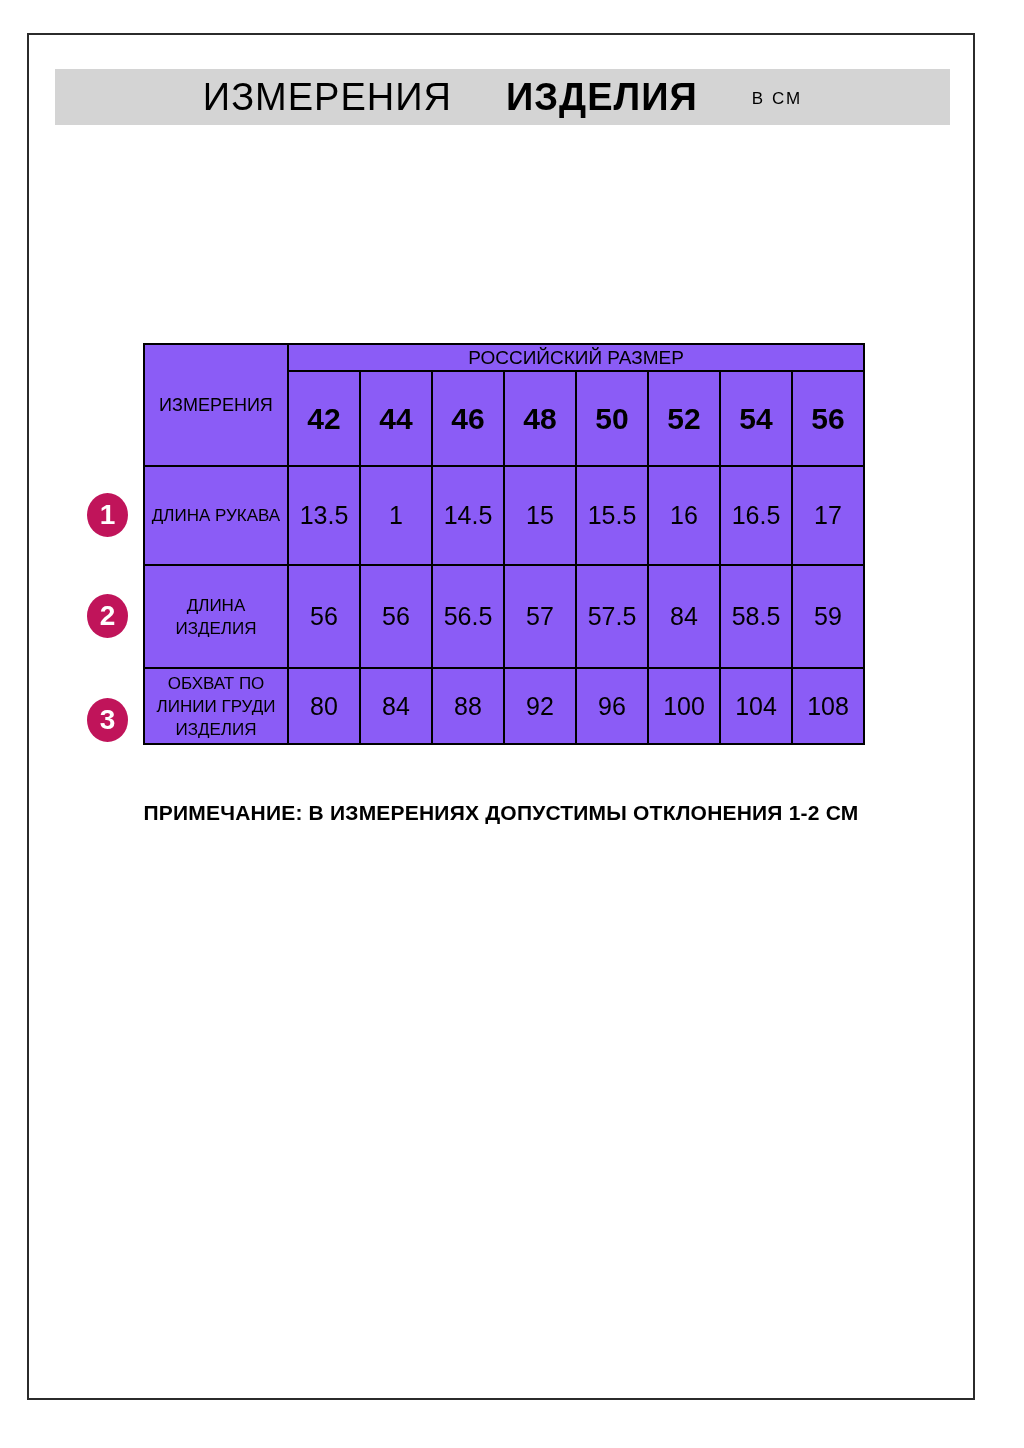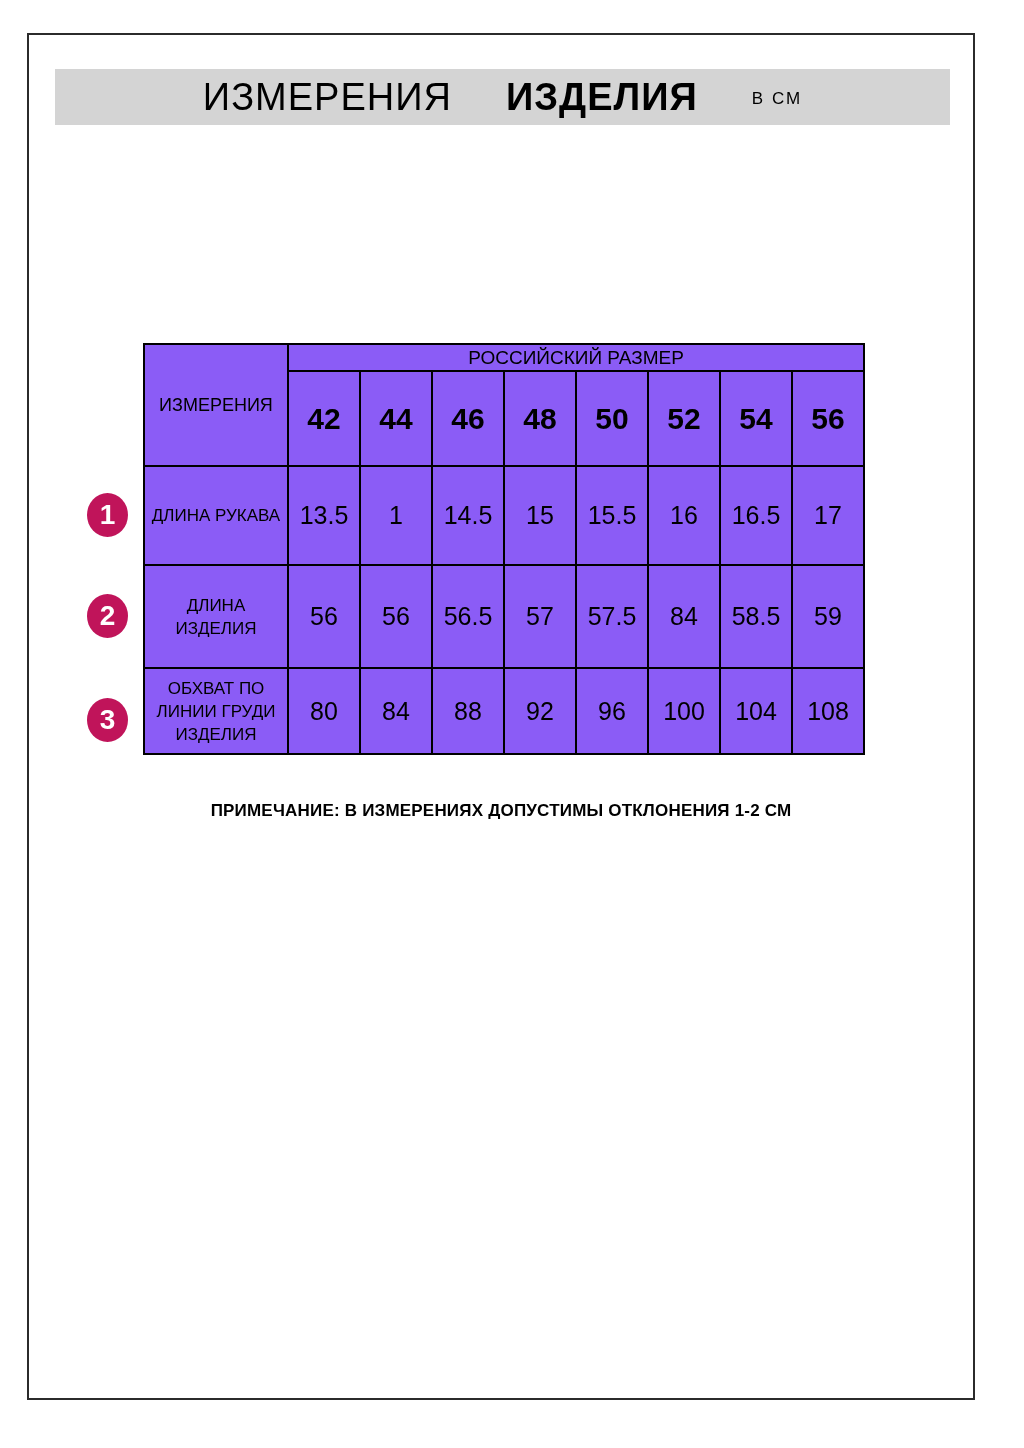--- a/index.html
+++ b/index.html
@@ -74,21 +74,21 @@
     text-align: center;
     vertical-align: middle;
     background: #8b5cf6;
   }
   .col-label { width: 144px; }
   .col-size  { width: 72px; }
   tr.row-group  { height: 27px; }
   tr.row-sizes  { height: 95px; }
   tr.row-data-1 { height: 99px; }
   tr.row-data-2 { height: 103px; }
-  tr.row-data-3 { height: 86px; }
+  tr.row-data-3 { height: 76px; }
   td.group-head {
     font-size: 19px;
     font-weight: 400;
   }
   td.meas-head {
     font-size: 18px;
     font-weight: 400;
   }
   td.size-cell {
     font-size: 30px;
@@ -118,21 +118,21 @@
     justify-content: center;
   }
   .num-circle.n1 { top: 150px; }
   .num-circle.n2 { top: 251px; }
   .num-circle.n3 { top: 355px; }
   .note {
     position: absolute;
     left: 0; top: 766px;
     width: 100%;
     text-align: center;
-    font-size: 17px;
+    font-size: 21px;
     font-weight: 700;
     letter-spacing: 0.2px;
   }
 </style>
 </head>
 <body>
 
 <div class="frame">
 
   <div class="header-bar">

